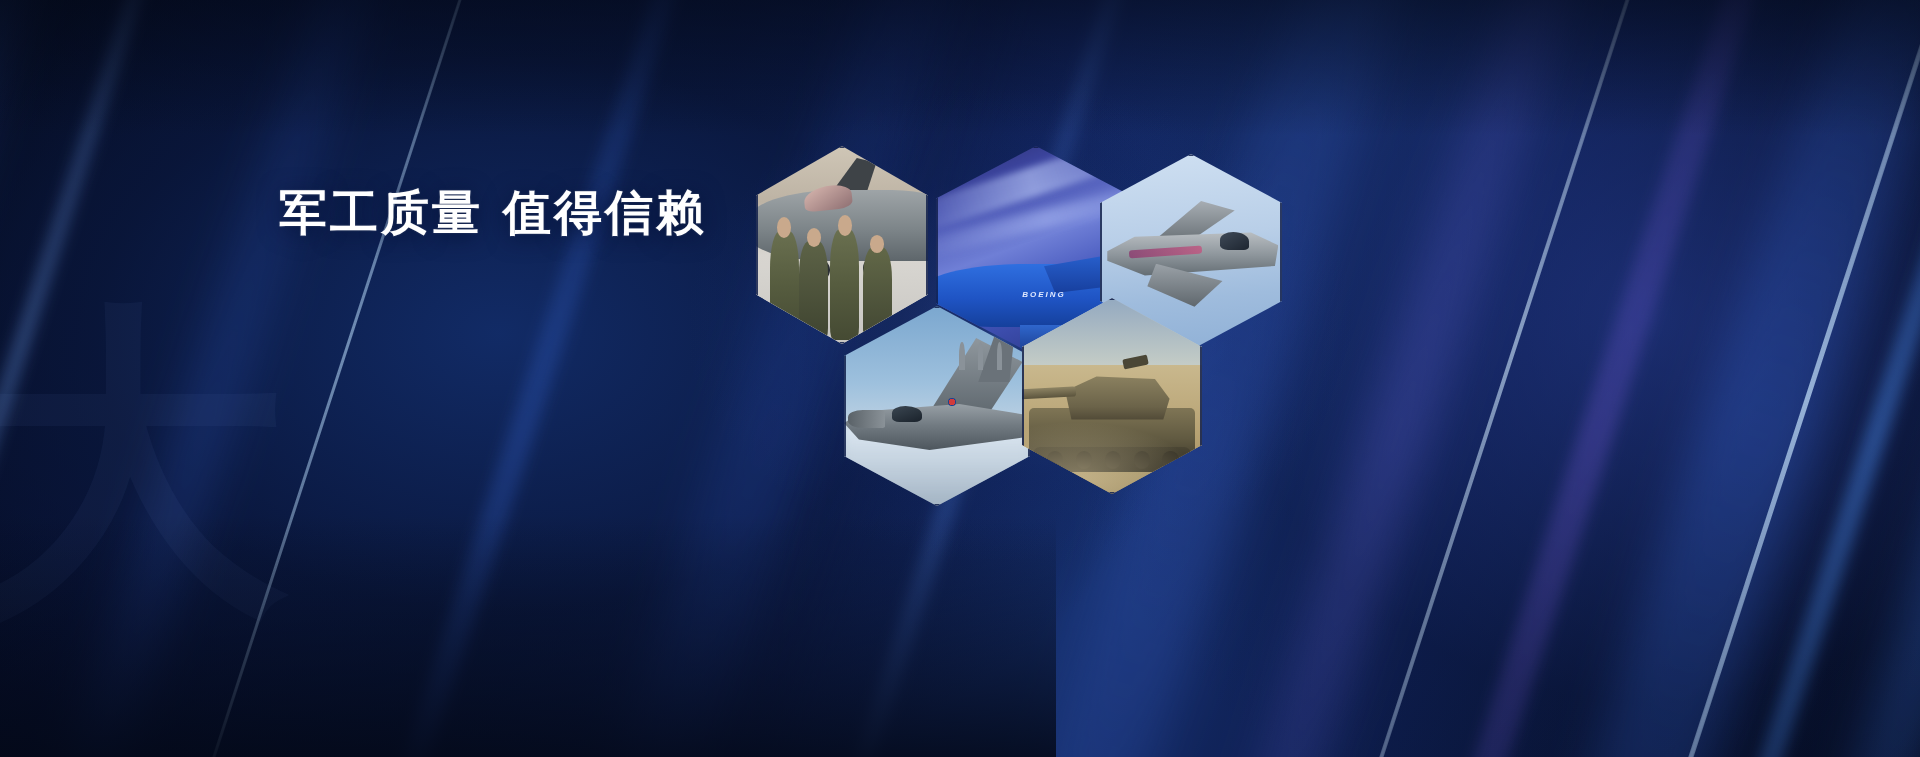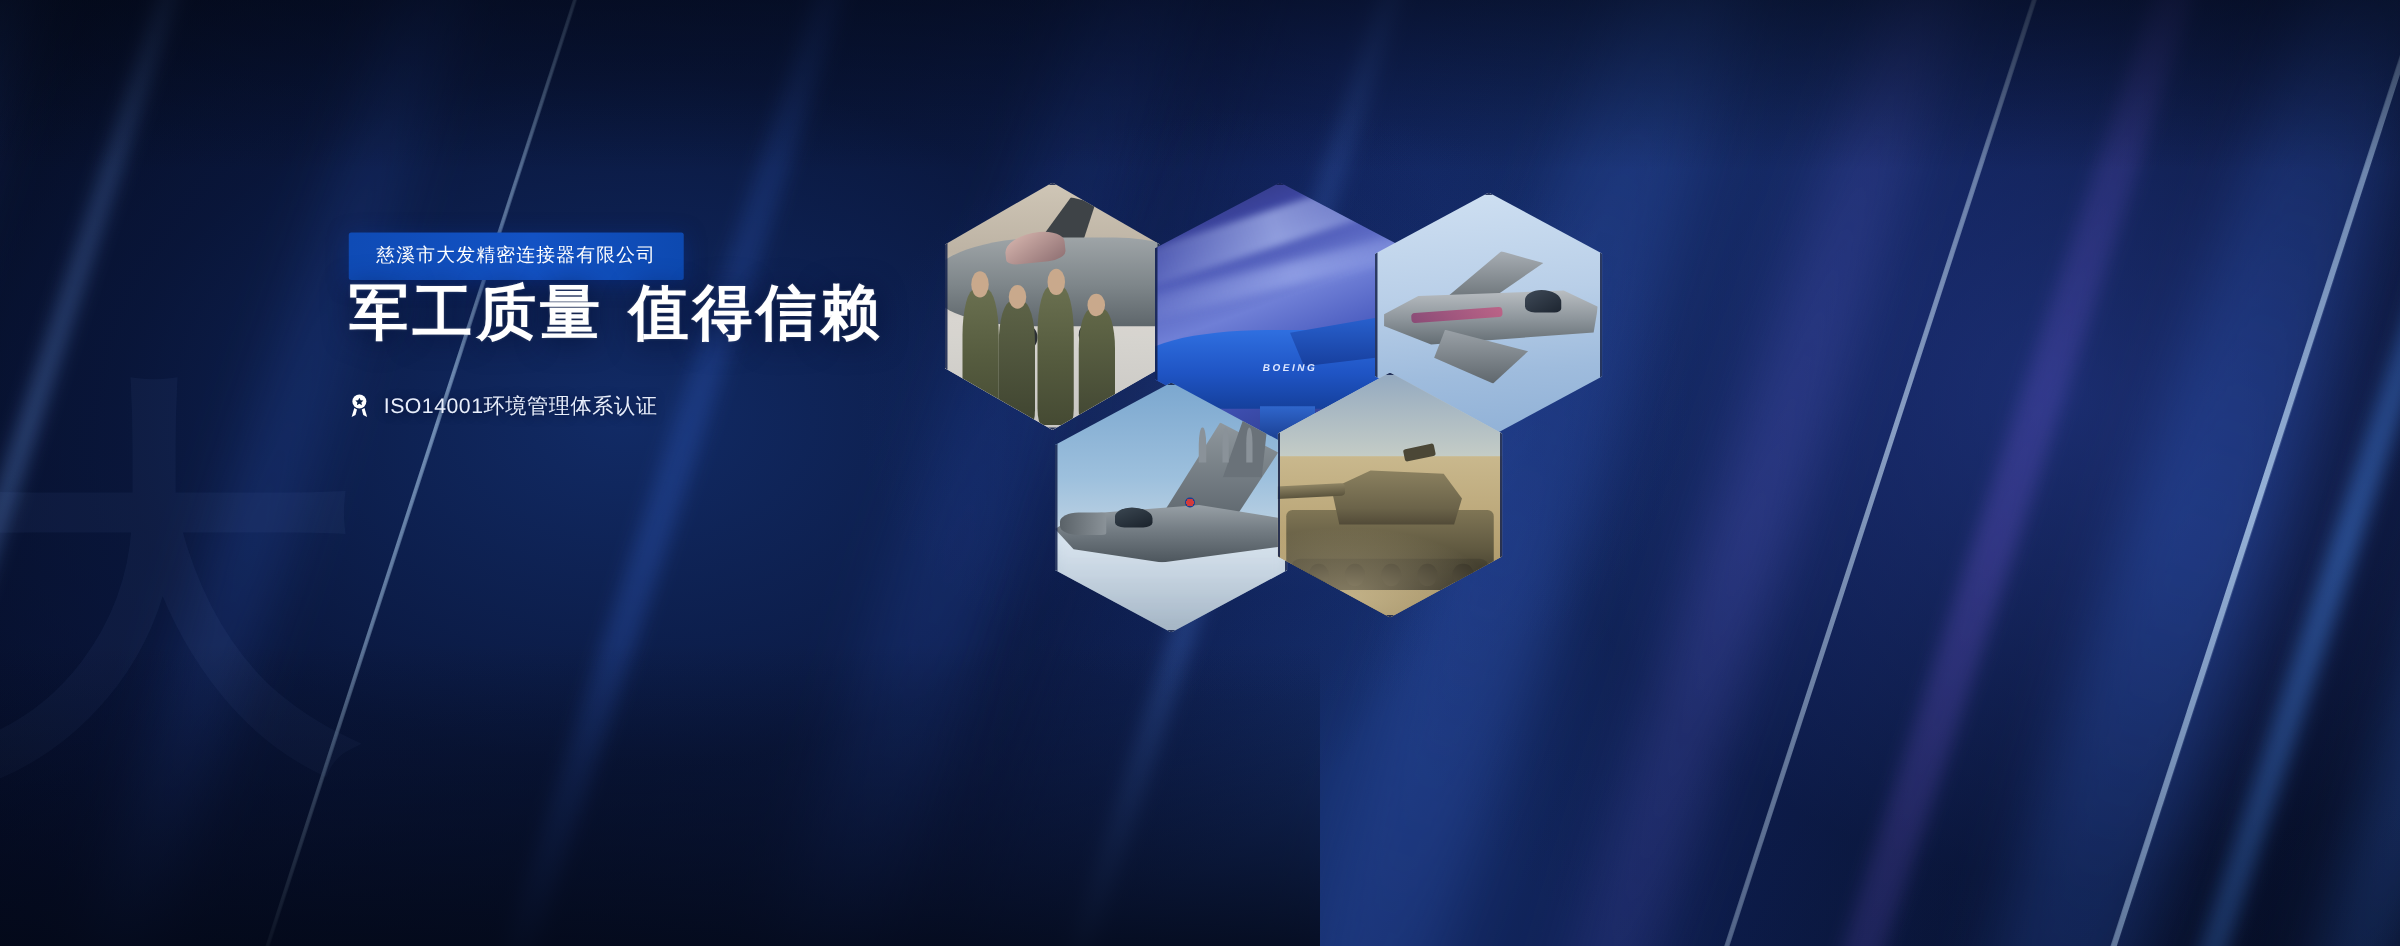--- a/index.html
+++ b/index.html
@@ -231,39 +231,29 @@
 
   <div class="vignette-t"></div>
   <div class="vignette-b"></div>
 
   <div class="ghost">大</div>
 
   <div class="hexglow"></div>
 
   <div class="content">
 
-    <div class="badge">慈溪市大发精密连接器有限公司</div>
 
     <div class="headline">
       <span>军工质量</span><span class="sp"></span><span>值得信赖</span>
     </div>
 
     <div class="points">
 
 
 
-      <div class="point">
-        <svg class="medal-icon" viewBox="0 0 17 19">
-          <circle cx="8.5" cy="6.2" r="5.6" fill="#ffffff"></circle>
-          <path d="M8.5 3.1 l1.0 2.0 2.2 .3 -1.6 1.5 .4 2.2 -2.0 -1.05 -2.0 1.05 .4 -2.2 -1.6 -1.5 2.2 -.3 z" fill="#0c2148"></path>
-          <path d="M4.4 11.3 L2.3 18.6 L5.4 17.0 L6.6 12.6 z" fill="#ffffff"></path>
-          <path d="M12.6 11.3 L14.7 18.6 L11.6 17.0 L10.4 12.6 z" fill="#ffffff"></path>
-        </svg>
-        <span class="point-text">ISO14001环境管理体系认证</span>
-      </div>
 
     </div>
 
 
   </div>
 
   <div class="hexwrap">
 
     <div class="hex" style="left:4px; top:14px;">
       <div class="art art-pilots">
@@ -274,21 +264,21 @@
         <div class="wheel w1"></div>
         <div class="wheel w2"></div>
         <div class="p pa"></div>
           <div class="p pb"></div>
           <div class="p pc"></div>
           <div class="p pd"></div>
       </div>
       <div class="hexedge"></div>
     </div>
 
-    <div class="hex" style="left:172px; top:14px; width:200px; height:210px;">
+    <div class="hex" style="left:184px; top:14px; width:200px; height:210px;">
       <div class="art art-boeing">
         <div class="beam1"></div>
         <div class="beam2"></div>
         <div class="fuse"></div>
         <div class="wing"></div>
         <div class="mark">BOEING</div>
         <div class="crate"></div>
       </div>
       <div class="hexedge"></div>
     </div>

